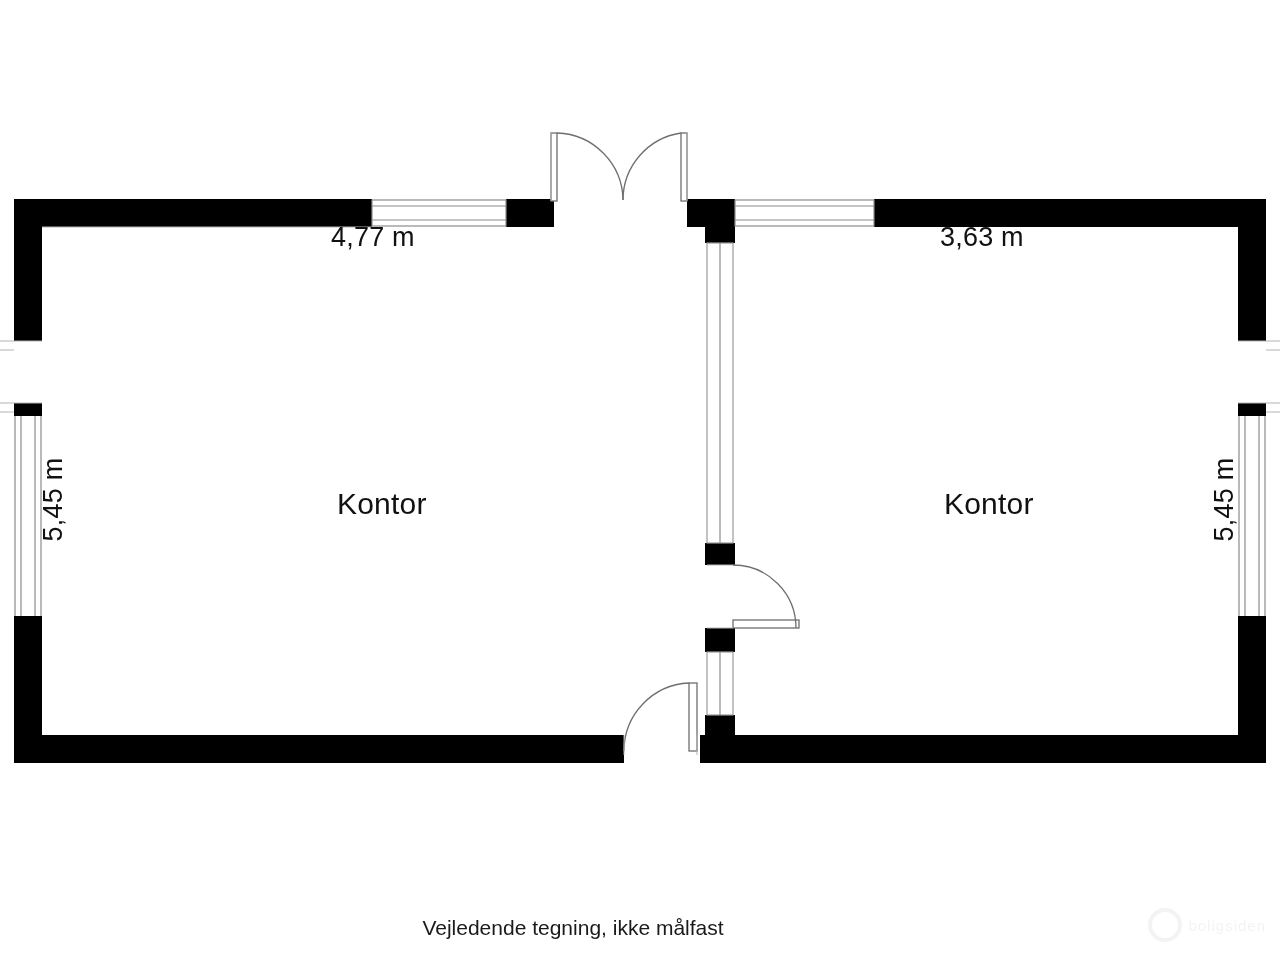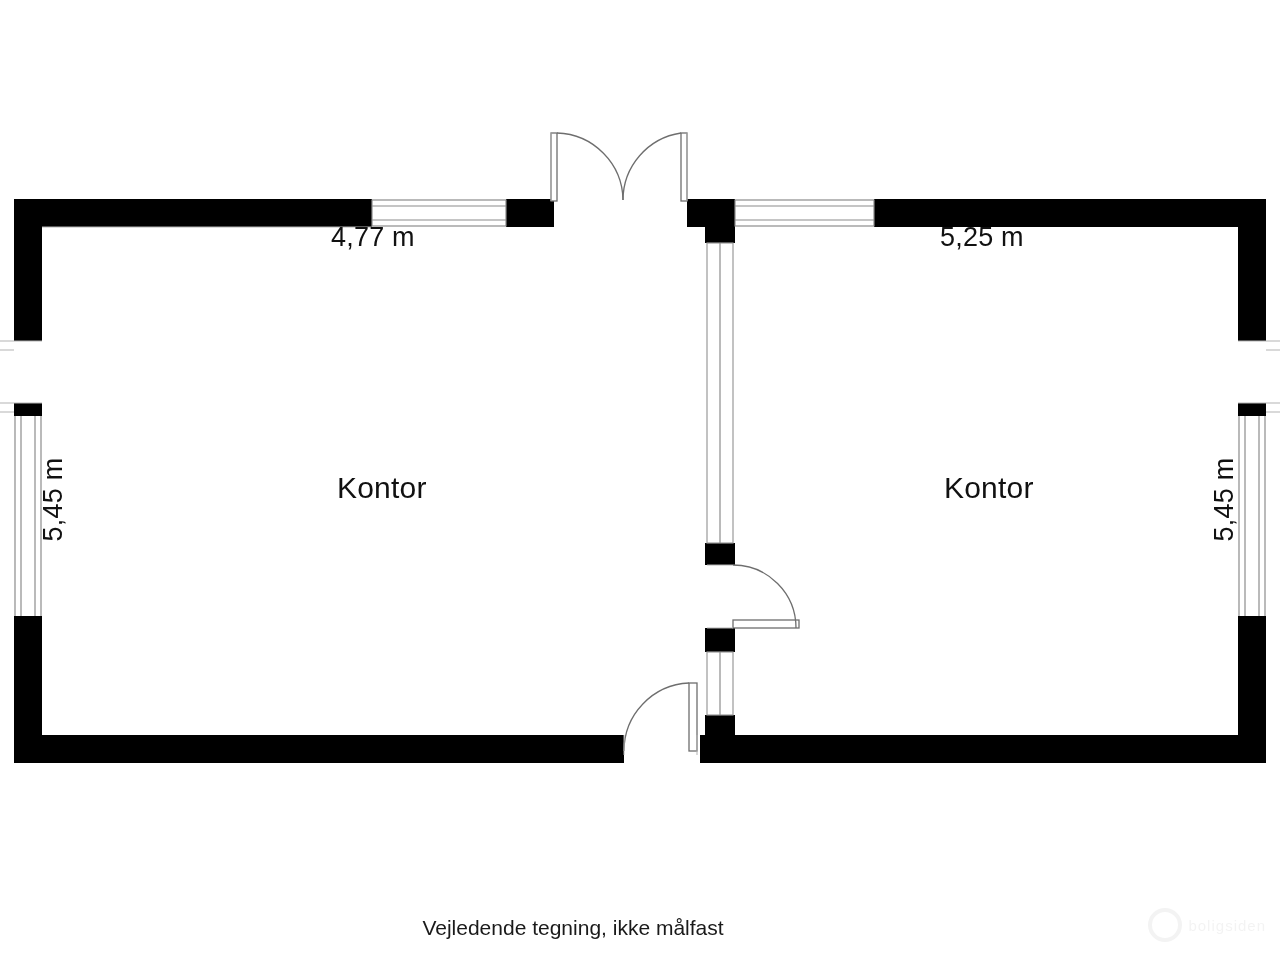--- a/index.html
+++ b/index.html
@@ -37,21 +37,21 @@
   .hairline { stroke: #b3b3b3; stroke-width: 1; fill: none; }
 
   .plan-label {
     position: absolute;
     color: #111111;
     font-family: "Liberation Sans", sans-serif;
     font-weight: 400;
     white-space: nowrap;
     user-select: none;
   }
-  .room-name { font-size: 30px; letter-spacing: 0.2px; }
+  .room-name { font-size: 30px; letter-spacing: 0.2px; margin-top: 16px; }
   .dim-text  { font-size: 27px; letter-spacing: 0.2px; }
   .dim-vert  { transform-origin: 50% 50%; }
   .rot-left  { transform: rotate(-90deg); }
   .rot-right { transform: rotate(-90deg); }
 
   .caption {
     position: absolute;
     left: 0;
     top: 916px;
     width: 1146px;
@@ -196,21 +196,21 @@
     </g>
 
   </svg>
 
   <div class="plan-label room-name" style="left:337px; top:471px;">Kontor</div>
 
   <div class="plan-label room-name" style="left:944px; top:471px;">Kontor</div>
 
   <div class="plan-label dim-text" style="left:331px; top:222px;">4,77 m</div>
 
-  <div class="plan-label dim-text" style="left:940px; top:222px;">5,25 m</div>
+  <div class="plan-label dim-text" style="left:940px; top:222px;">3,63 m</div>
 
   <div class="plan-label dim-text dim-vert rot-left" style="left:-7px; top:484px; width:120px; text-align:center;">5,45 m</div>
 
   <div class="plan-label dim-text dim-vert rot-right" style="left:1164px; top:484px; width:120px; text-align:center;">5,45 m</div>
 
   <div class="caption">Vejledende tegning, ikke målfast</div>
 
   <div class="watermark">
     <div class="watermark-mark"></div>
     <div class="watermark-text">boligsiden</div>

